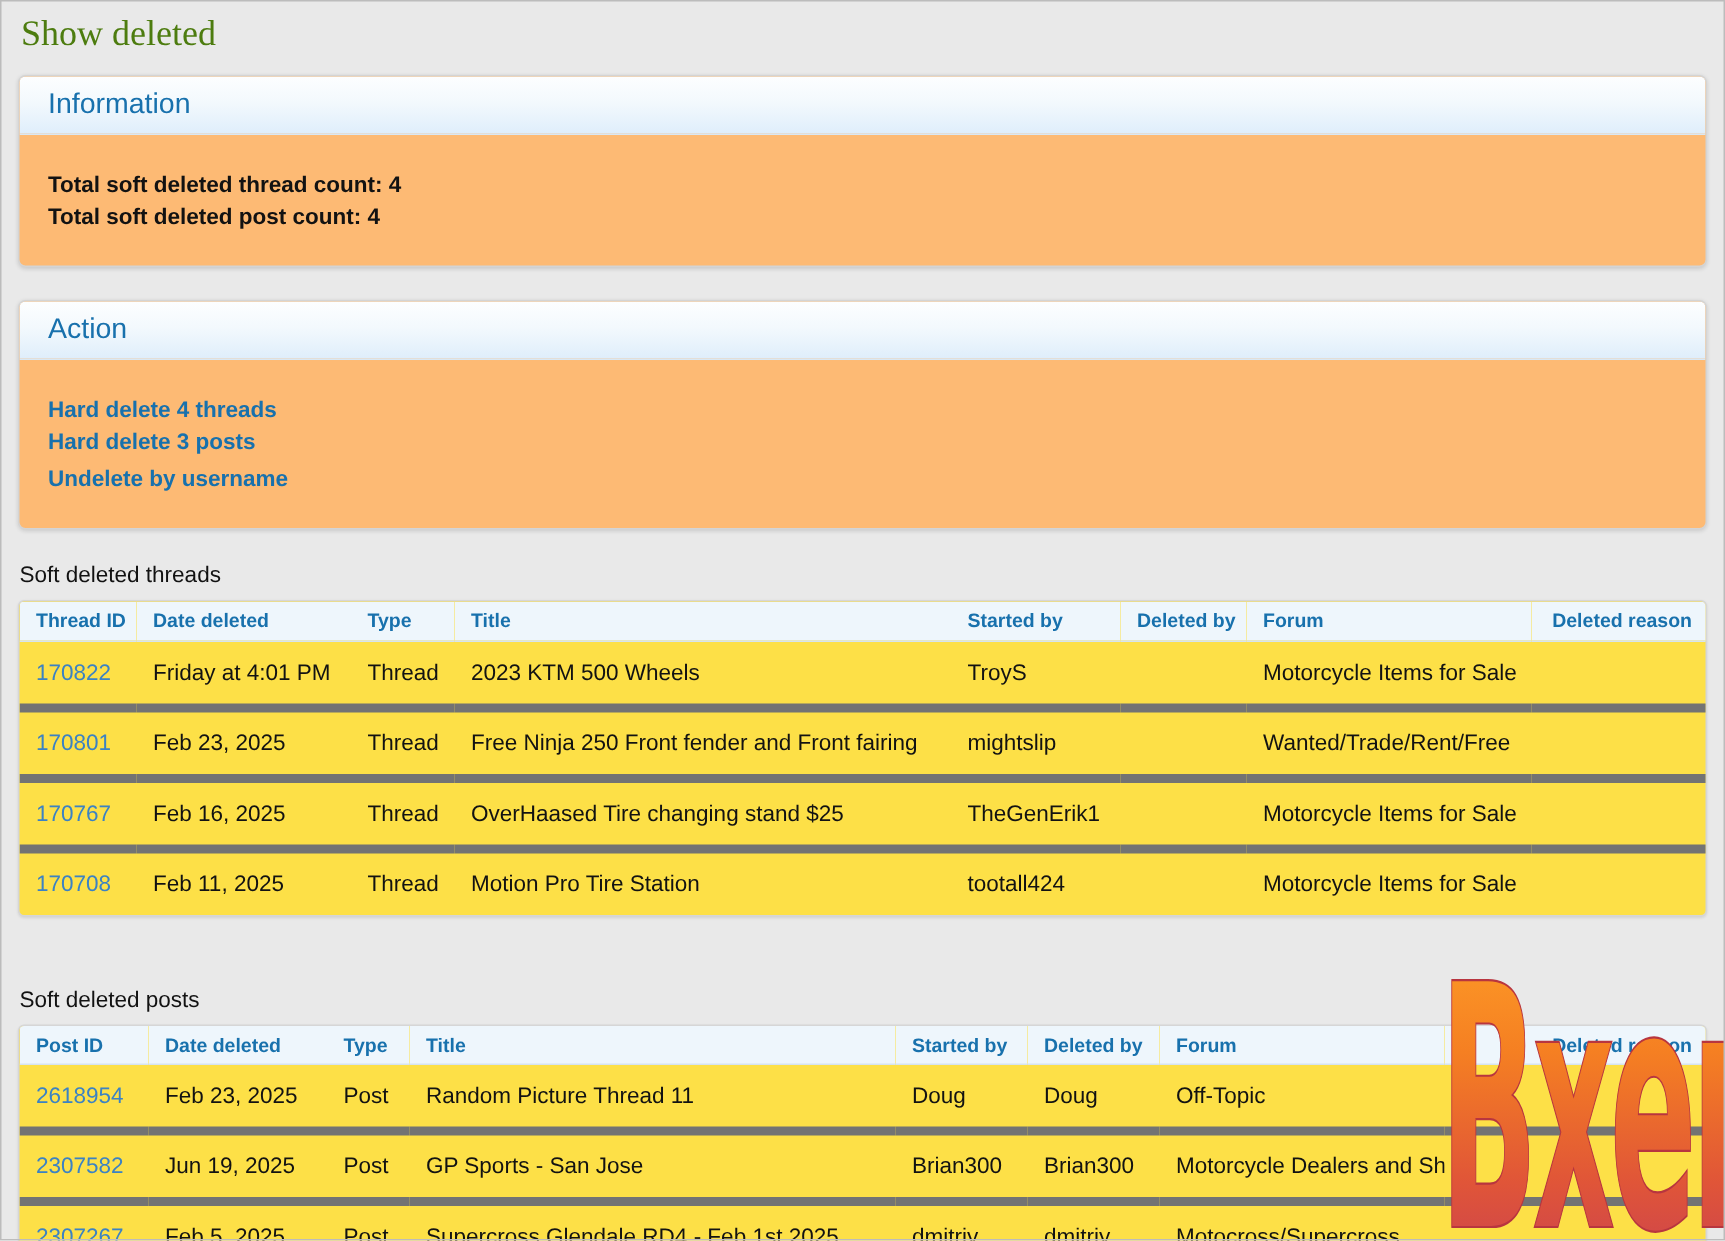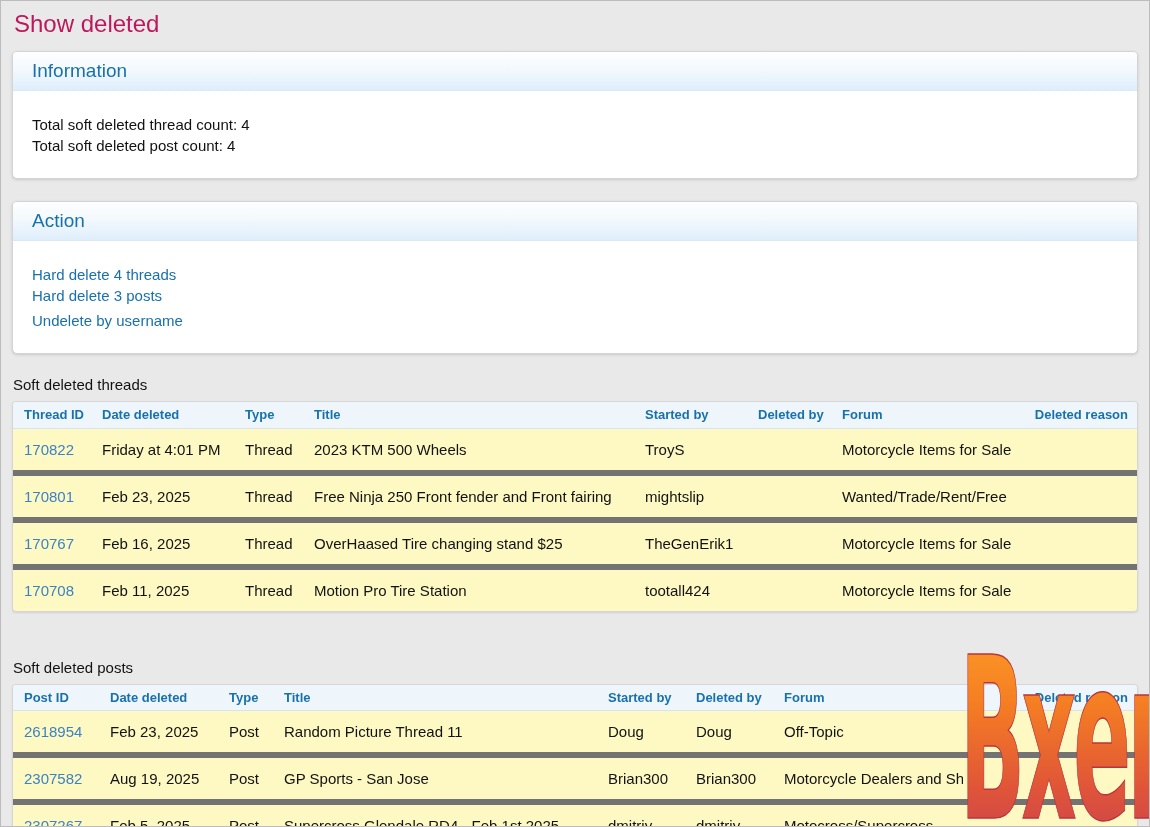--- a/index.html
+++ b/index.html
@@ -13,61 +13,63 @@
   }
   .frame {
     position: absolute; inset: 0;
     border: 1px solid #bcbcbc;
     pointer-events: none;
     z-index: 50;
   }
   h1.page-title {
     font-size: 24px;
     font-weight: 500;
-    color: #be185d;
+    color: #4d7c0f;
     margin: 10px 14px 13px 14px;
+    font-family: Liberation Serif, serif;
   }
   .panel {
     margin: 0 12px 22px 12px;
-    background: #ffffff;
+    background: #fdba74;
     border: 1px solid #d4d4d4;
     border-radius: 5px;
     box-shadow: 0 1px 3px rgba(0,0,0,0.14);
     overflow: hidden;
   }
   .panel-header {
     padding: 8px 19px;
     font-size: 19px;
     color: #1871ad;
     background: linear-gradient(180deg, #fdfeff 0%, #f3f9fd 45%, #dfeefb 100%);
     border-bottom: 1px solid #d9e8f4;
   }
   .panel-body {
     padding: 23px 19px 22px 19px;
     font-size: 15px;
     line-height: 21px;
     color: #121212;
+    font-weight: bold;
   }
   .action-line { line-height: 21px; }
   .action-line.spaced { margin-top: 4px; }
   .action-line a, a.link {
     color: #1871ad;
     text-decoration: none;
     cursor: pointer;
   }
   .section-label {
     font-size: 15px;
     font-weight: 400;
     color: #121212;
     margin: 20px 12px 8px 13px;
   }
   .section-label.posts { margin-top: 47px; }
   .tablebox {
     margin: 0 12px;
-    background: #fef9c3;
+    background: #fde047;
     border: 1px solid #d6d6d6;
     border-radius: 4px;
     box-shadow: 0 1px 2px rgba(0,0,0,0.10);
     overflow: hidden;
   }
   table.data {
     width: 100%;
     border-collapse: collapse;
     table-layout: fixed;
   }
@@ -232,21 +234,21 @@
         <td>Feb 23, 2025</td>
         <td>Post</td>
         <td>Random Picture Thread 11</td>
         <td>Doug</td>
         <td>Doug</td>
         <td>Off-Topic</td>
         <td class="right"></td>
       </tr>
       <tr>
         <td class="idcell"><a href="#">2307582</a></td>
-        <td>Aug 19, 2025</td>
+        <td>Jun 19, 2025</td>
         <td>Post</td>
         <td>GP Sports - San Jose</td>
         <td>Brian300</td>
         <td>Brian300</td>
         <td>Motorcycle Dealers and Shops</td>
         <td class="right"></td>
       </tr>
       <tr>
         <td class="idcell"><a href="#">2307267</a></td>
         <td>Feb 5, 2025</td>

